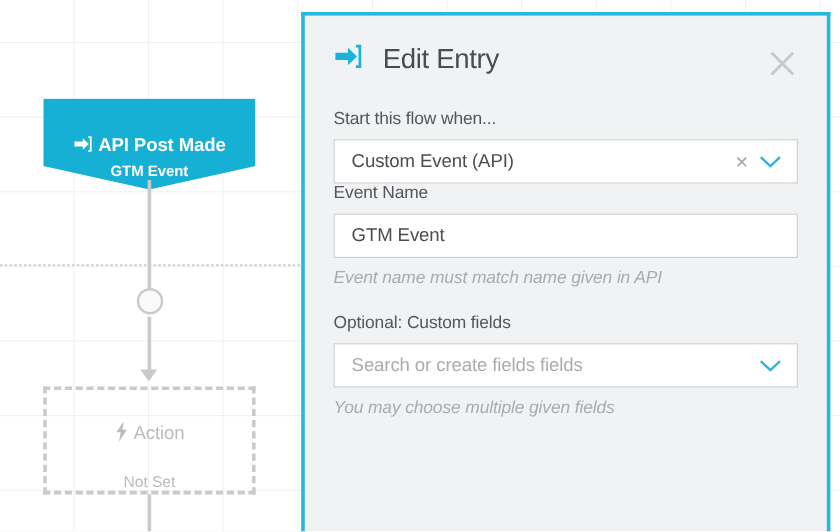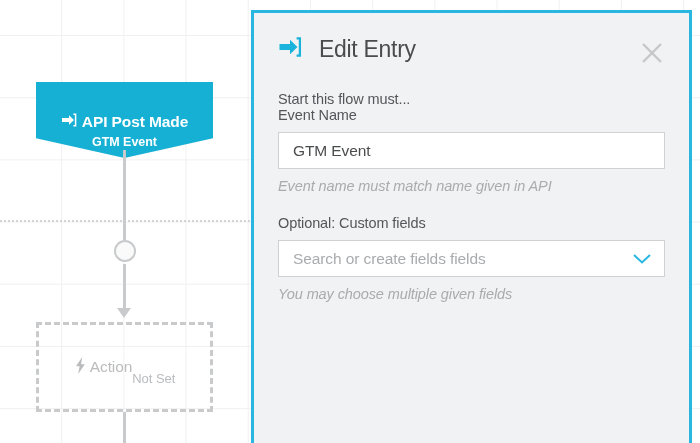--- a/index.html
+++ b/index.html
@@ -118,23 +118,23 @@
   .action-box {
     position: absolute;
     left: 36px;
     top: 322px;
     width: 177px;
     height: 90px;
     border: 3px dashed #c8cacc;
     box-sizing: border-box;
     background: transparent;
     display: flex;
-    flex-direction: row;
-    align-items: center;
-    justify-content: center;
+    flex-direction: column;
+    align-items: center;
+    justify-content: flex-end;
     color: #b9bbbd;
   }
   .action-title-row {
     display: flex;
     align-items: center;
     gap: 3px;
     line-height: 1;
   }
   .action-title {
     font-size: 15.5px;
@@ -294,21 +294,32 @@
       </div>
 
       <div class="close-x">
         <svg width="26" height="26" viewBox="0 0 26 26" aria-hidden="true">
           <line x1="4" y1="4" x2="22" y2="22" stroke="#c6c8ca" stroke-width="2.4"></line>
           <line x1="22" y1="4" x2="4" y2="22" stroke="#c6c8ca" stroke-width="2.4"></line>
         </svg>
       </div>
 
       <div class="group-1">
-        <div class="field-label">Start this flow must...</div>
+        <div class="field-label">Start this flow when...</div>
+        <div class="input-box">
+          <span class="input-value">Custom Event (API)</span>
+          <span class="adorn">
+            <span class="clear-x">✕</span>
+            <span>
+              <svg class="chev" width="20" height="13" viewBox="0 0 20 13" aria-hidden="true">
+                <polyline points="2,3 10,10.5 18,3" fill="none" stroke="#29b6e0" stroke-width="2"></polyline>
+              </svg>
+            </span>
+          </span>
+        </div>
       </div>
 
       <div class="group-2">
         <div class="field-label">Event Name</div>
         <div class="input-box">
           <span class="input-value">GTM Event</span>
         </div>
         <div class="helper-text">Event name must match name given in API</div>
       </div>
 

